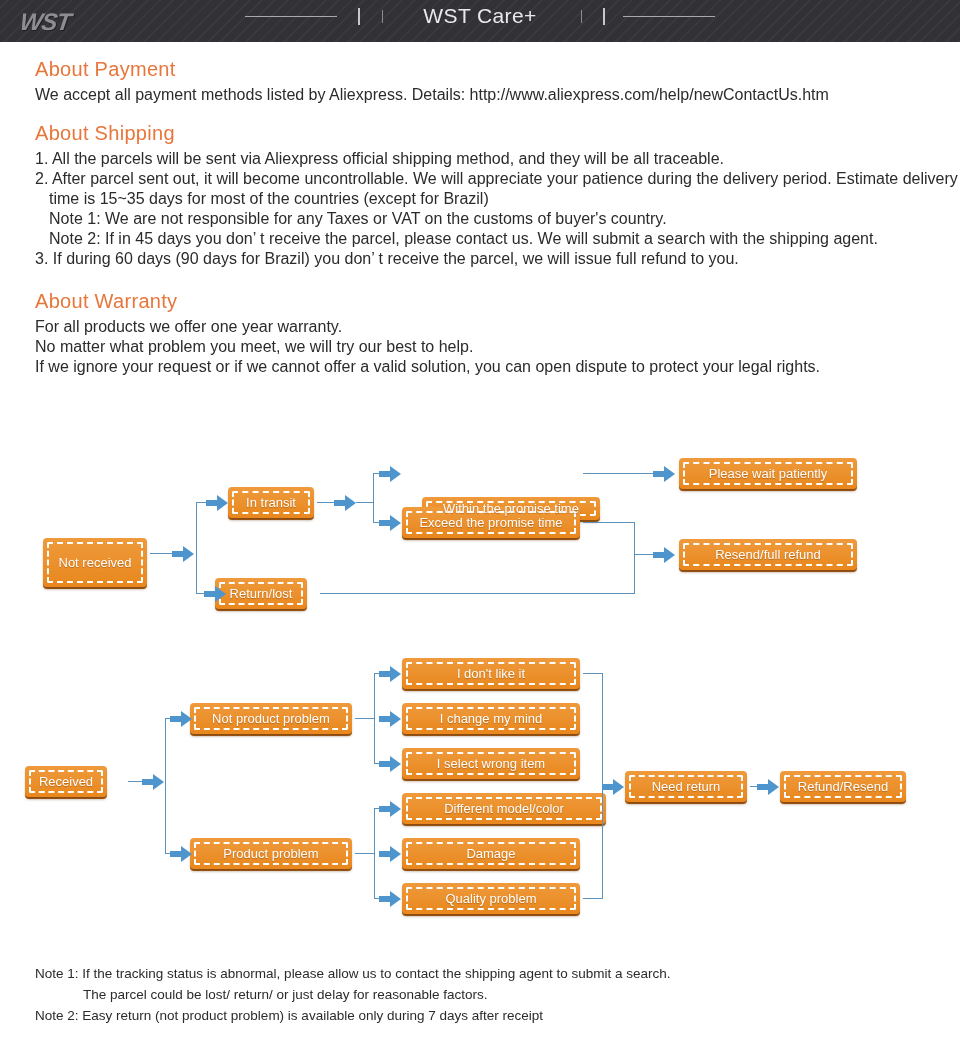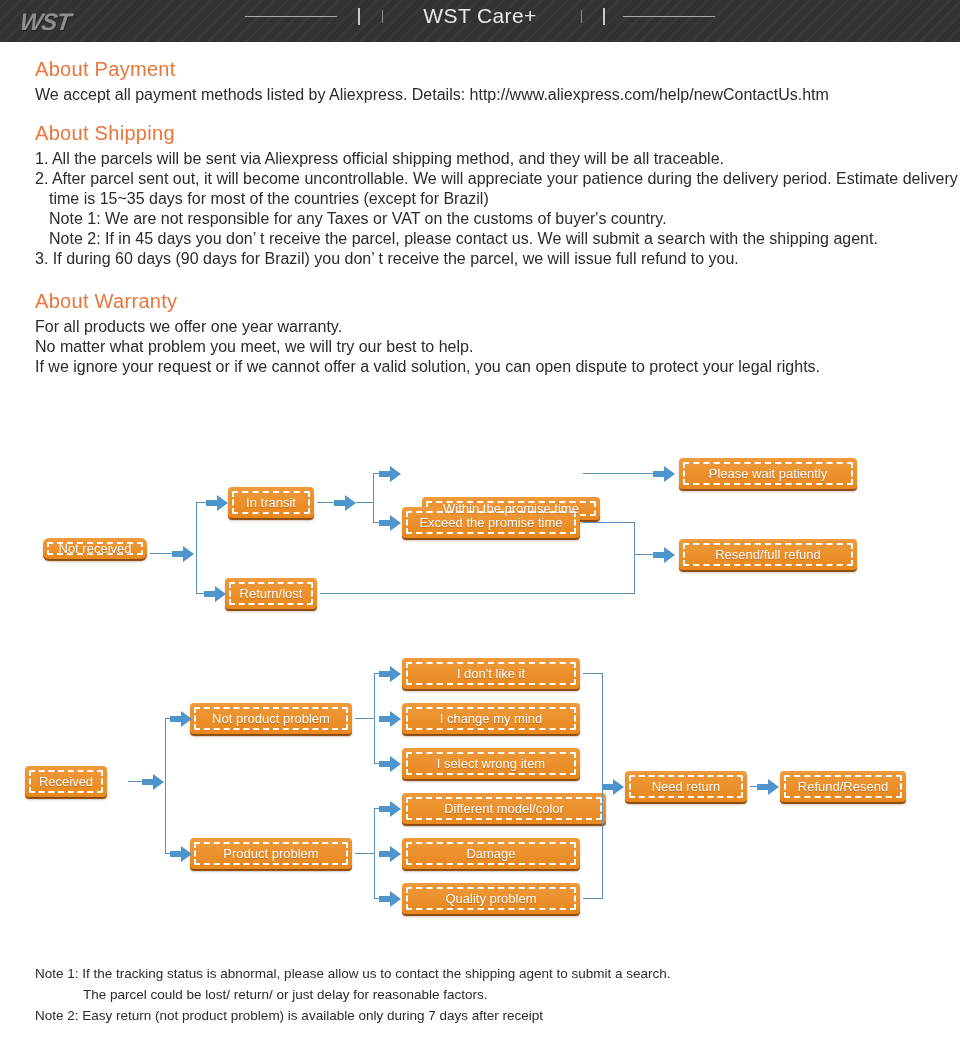--- a/index.html
+++ b/index.html
@@ -183,27 +183,27 @@
 
 <div class="section" style="top:290px;">
   <h2 class="sec-heading">About Warranty</h2>
   <div class="body-line">For all products we offer one year warranty.</div>
   <div class="body-line">No matter what problem you meet, we will try our best to help.</div>
   <div class="body-line">If we ignore your request or if we cannot offer a valid solution, you can open dispute to protect your legal rights.</div>
 </div>
 
 <div class="flow" id="flow-not-received" style="top:0; width:960px; height:1050px;">
 
-  <div class="node" style="left:43px;  top:538px; width:104px; height:21px;border-radius:6px;">
+  <div class="node" style="left:43px;  top:538px; width:104px; height:49px;">
     <span class="node-label">Not received</span>
   </div>
   <div class="node" style="left:228px; top:487px; width:86px;  height:31px;">
     <span class="node-label">In transit</span>
   </div>
-  <div class="node" style="left:225px; top:578px; width:92px;  height:31px;">
+  <div class="node" style="left:215px; top:578px; width:92px;  height:31px;">
     <span class="node-label">Return/lost</span>
   </div>
   <div class="node" style="left:422px; top:458px; width:178px; height:23px;margin-top:39px;">
     <span class="node-label">Within the promise time</span>
   </div>
   <div class="node" style="left:402px; top:507px; width:178px; height:31px;">
     <span class="node-label">Exceed the promise time</span>
   </div>
   <div class="node" style="left:679px; top:458px; width:178px; height:31px;">
     <span class="node-label">Please wait patiently</span>

